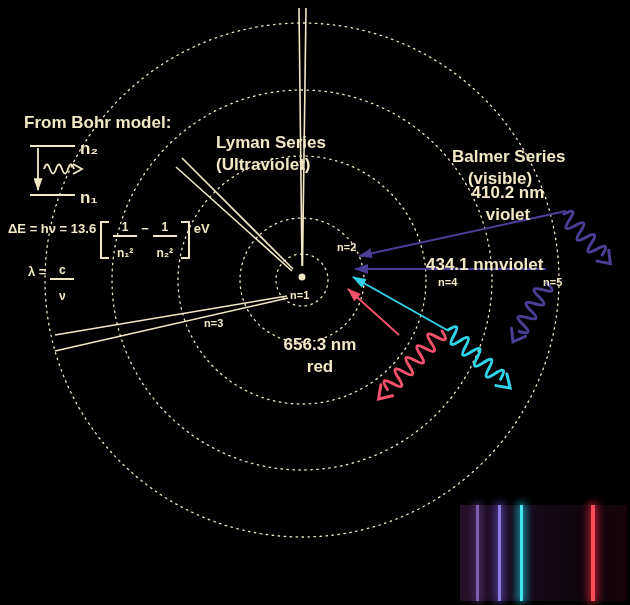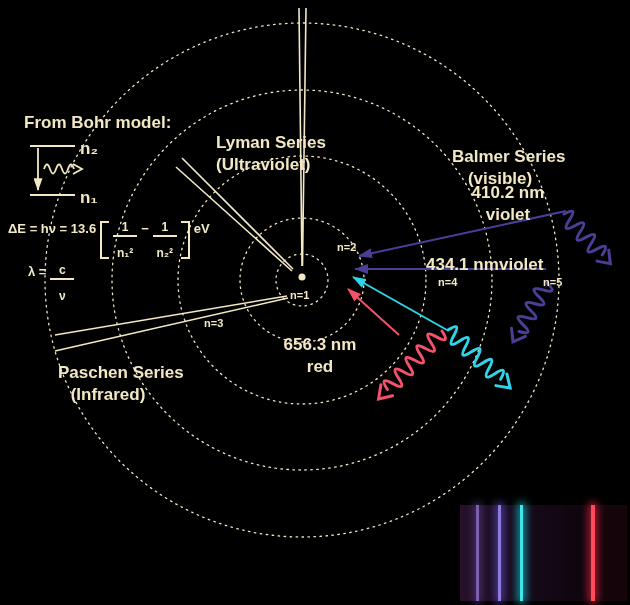--- a/index.html
+++ b/index.html
@@ -138,24 +138,20 @@
   <div class="label centered" style="left:192px; top:132px; width:86px;margin-left:24px;">
     <div>Lyman Series</div>
     <div>(Ultraviolet)</div>
   </div>
 
   <div class="label centered" style="left:452px; top:146px; width:96px;">
     <div>Balmer Series</div>
     <div>(visible)</div>
   </div>
 
-  <div class="label centered" style="left:58px; top:362px; width:100px;">
-    <div>Paschen Series</div>
-    <div>(Infrared)</div>
-  </div>
 
   <div class="label centered" style="left:465px; top:182px; width:86px;">
     <div>410.2 nm</div>
     <div>violet</div>
   </div>
 
   <div class="label" style="left:426px; top:254px;">434.1 nm</div>
   <div class="label" style="left:499px; top:254px;">violet</div>
 
 

